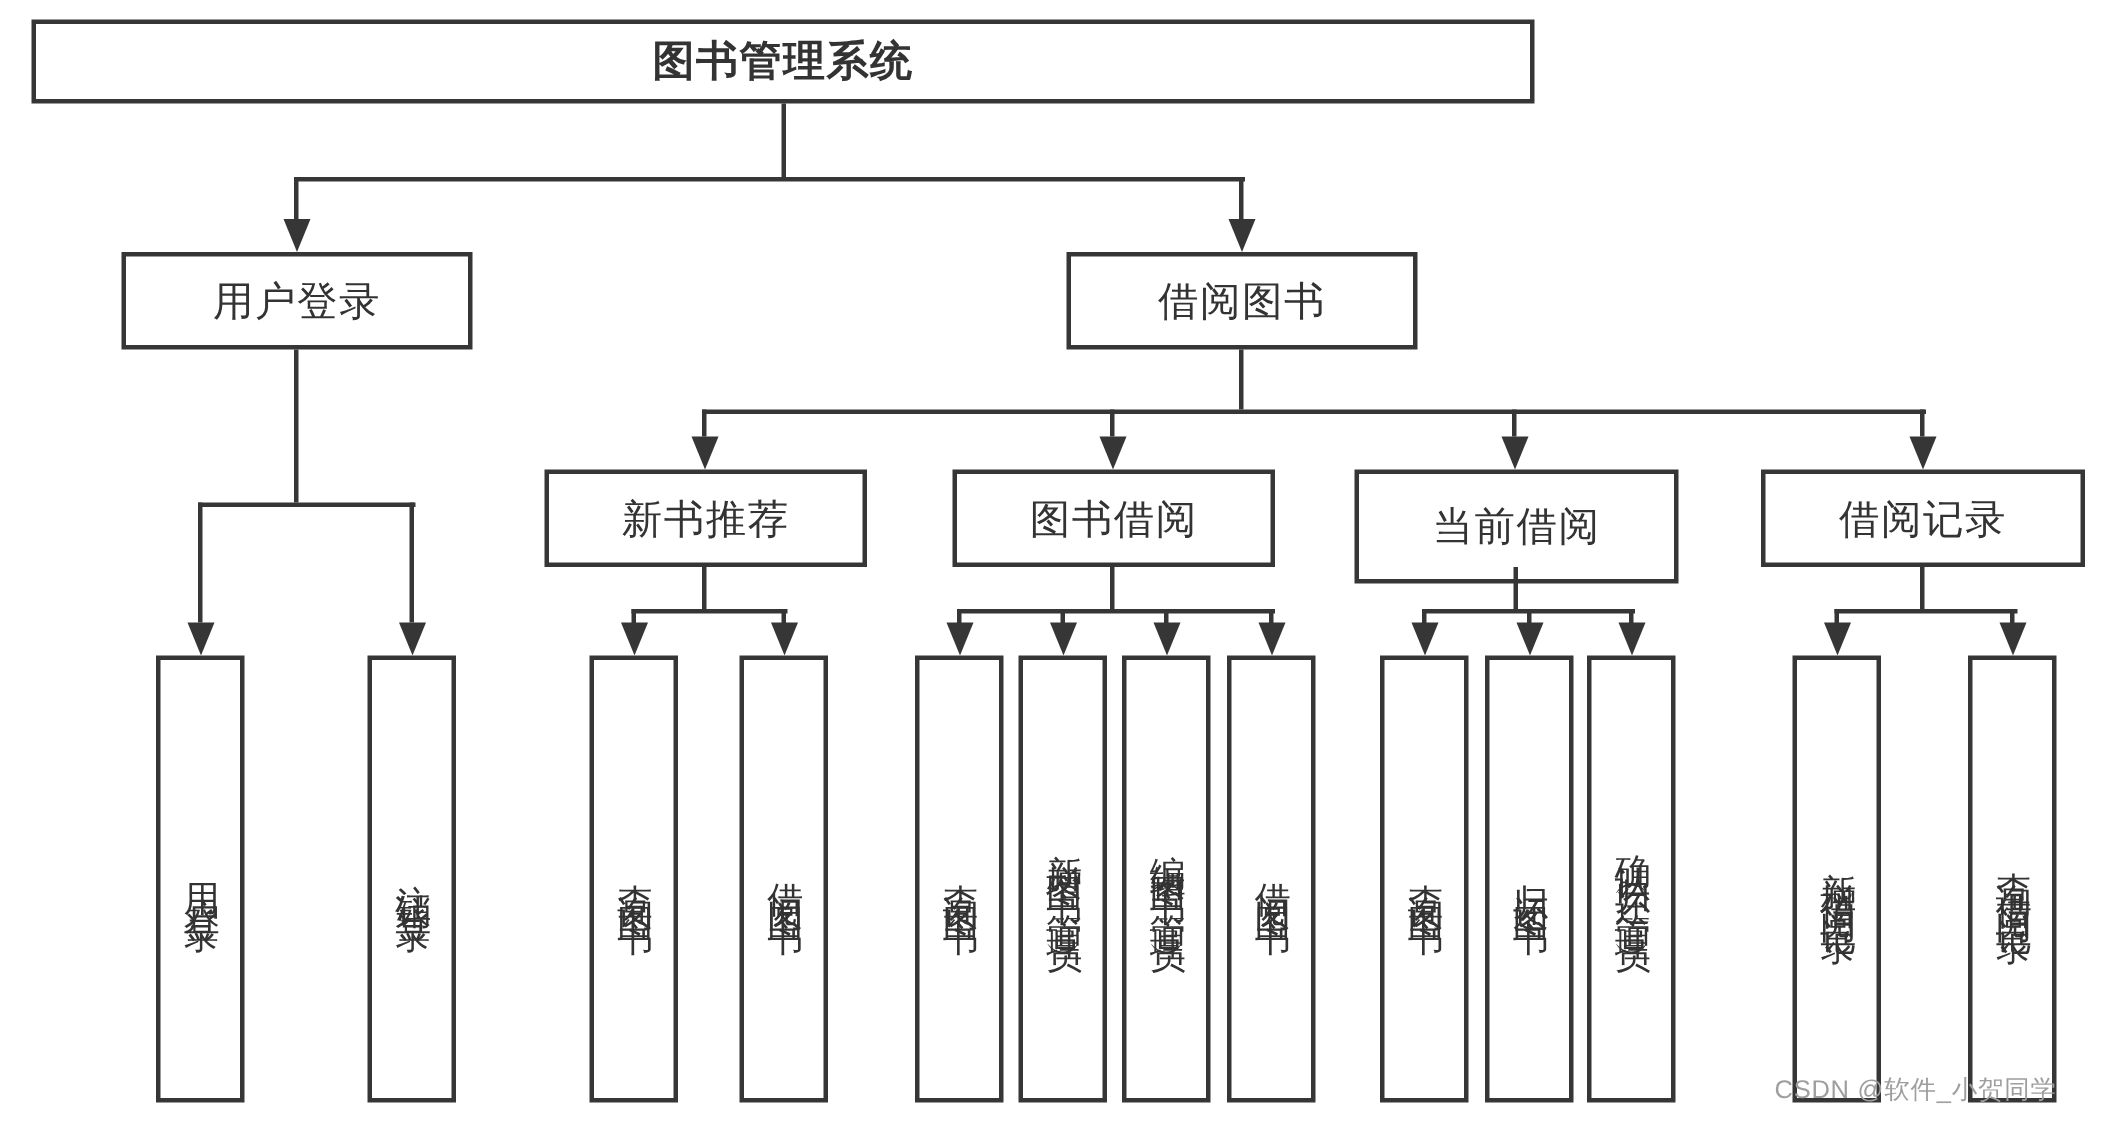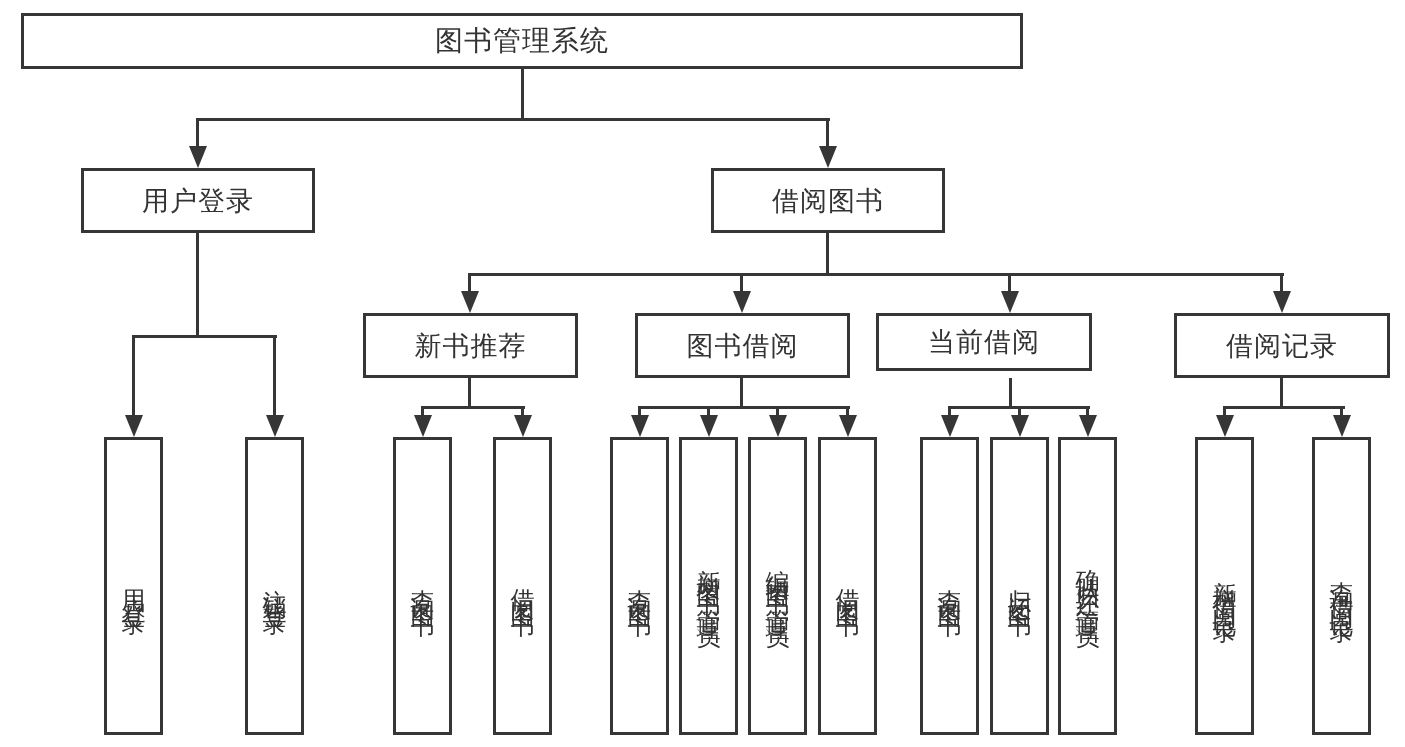--- a/index.html
+++ b/index.html
@@ -6,21 +6,21 @@
   #canvas{
     position:relative;width:1405px;height:747px;background:#ffffff;
     font-family:"Liberation Sans","DejaVu Sans",sans-serif;overflow:hidden;
   }
   .box{
     position:absolute;box-sizing:border-box;
     border:3px solid #363636;background:#ffffff;color:#333333;
     display:flex;align-items:center;justify-content:center;
   }
   .hbox{font-size:27px;letter-spacing:1px;white-space:nowrap;}
-  .title{font-size:28px;}
+  .title{font-size:28px;font-weight:bold;}
   .vbox{
     writing-mode:vertical-rl;text-orientation:mixed;
     font-size:24px;letter-spacing:8px;line-height:1;
   }
   .hl{position:absolute;height:3px;background:#363636;}
   .vl{position:absolute;width:3px;background:#363636;}
   .arr{
     position:absolute;width:0;height:0;
     border-left:9px solid transparent;border-right:9px solid transparent;
     border-top:22px solid #363636;
@@ -60,21 +60,21 @@
   <div class="arr" style="left:461px;top:291px"></div>
   <div class="vl" style="left:740px;top:273px;height:18px"></div>
   <div class="arr" style="left:733px;top:291px"></div>
   <div class="vl" style="left:1008px;top:273px;height:18px"></div>
   <div class="arr" style="left:1001px;top:291px"></div>
   <div class="vl" style="left:1280px;top:273px;height:18px"></div>
   <div class="arr" style="left:1273px;top:291px"></div>
 
   <div class="box hbox" style="left:635px;top:313px;width:215px;height:65px">图书借阅</div>
   <div class="box hbox" style="left:363px;top:313px;width:215px;height:65px">新书推荐</div>
-  <div class="box hbox" style="left:876px;top:313px;width:216px;height:58px">当前借阅</div>
+  <div class="box hbox" style="left:903px;top:313px;width:216px;height:76px">当前借阅</div>
   <div class="box hbox" style="left:1174px;top:313px;width:216px;height:65px">借阅记录</div>
 
   <div class="vl" style="left:468px;top:378px;height:28px"></div>
   <div class="hl" style="left:421px;top:406px;width:104px"></div>
   <div class="vl" style="left:421px;top:406px;height:11px"></div>
   <div class="arr" style="left:414px;top:415px"></div>
   <div class="vl" style="left:521px;top:406px;height:11px"></div>
   <div class="arr" style="left:514px;top:415px"></div>
 
   <div class="vl" style="left:740px;top:378px;height:28px"></div>
@@ -111,14 +111,15 @@
   <div class="box vbox" style="left:610px;top:437px;width:59px;height:298px">查询图书</div>
   <div class="box vbox" style="left:679px;top:437px;width:59px;height:298px">新增图书（管理员）</div>
   <div class="box vbox" style="left:748px;top:437px;width:59px;height:298px">编辑图书（管理员）</div>
   <div class="box vbox" style="left:818px;top:437px;width:59px;height:298px">借阅图书</div>
   <div class="box vbox" style="left:920px;top:437px;width:59px;height:298px">查询图书</div>
   <div class="box vbox" style="left:990px;top:437px;width:59px;height:298px">归还图书</div>
   <div class="box vbox" style="left:1058px;top:437px;width:59px;height:298px">确认归还（管理员）</div>
   <div class="box vbox" style="left:1195px;top:437px;width:59px;height:298px">新增借阅记录</div>
   <div class="box vbox" style="left:1312px;top:437px;width:59px;height:298px">查询借阅记录</div>
 
+  <div class="watermark">CSDN @软件_小贺同学</div>
 
 </div>
 
 </body></html>

